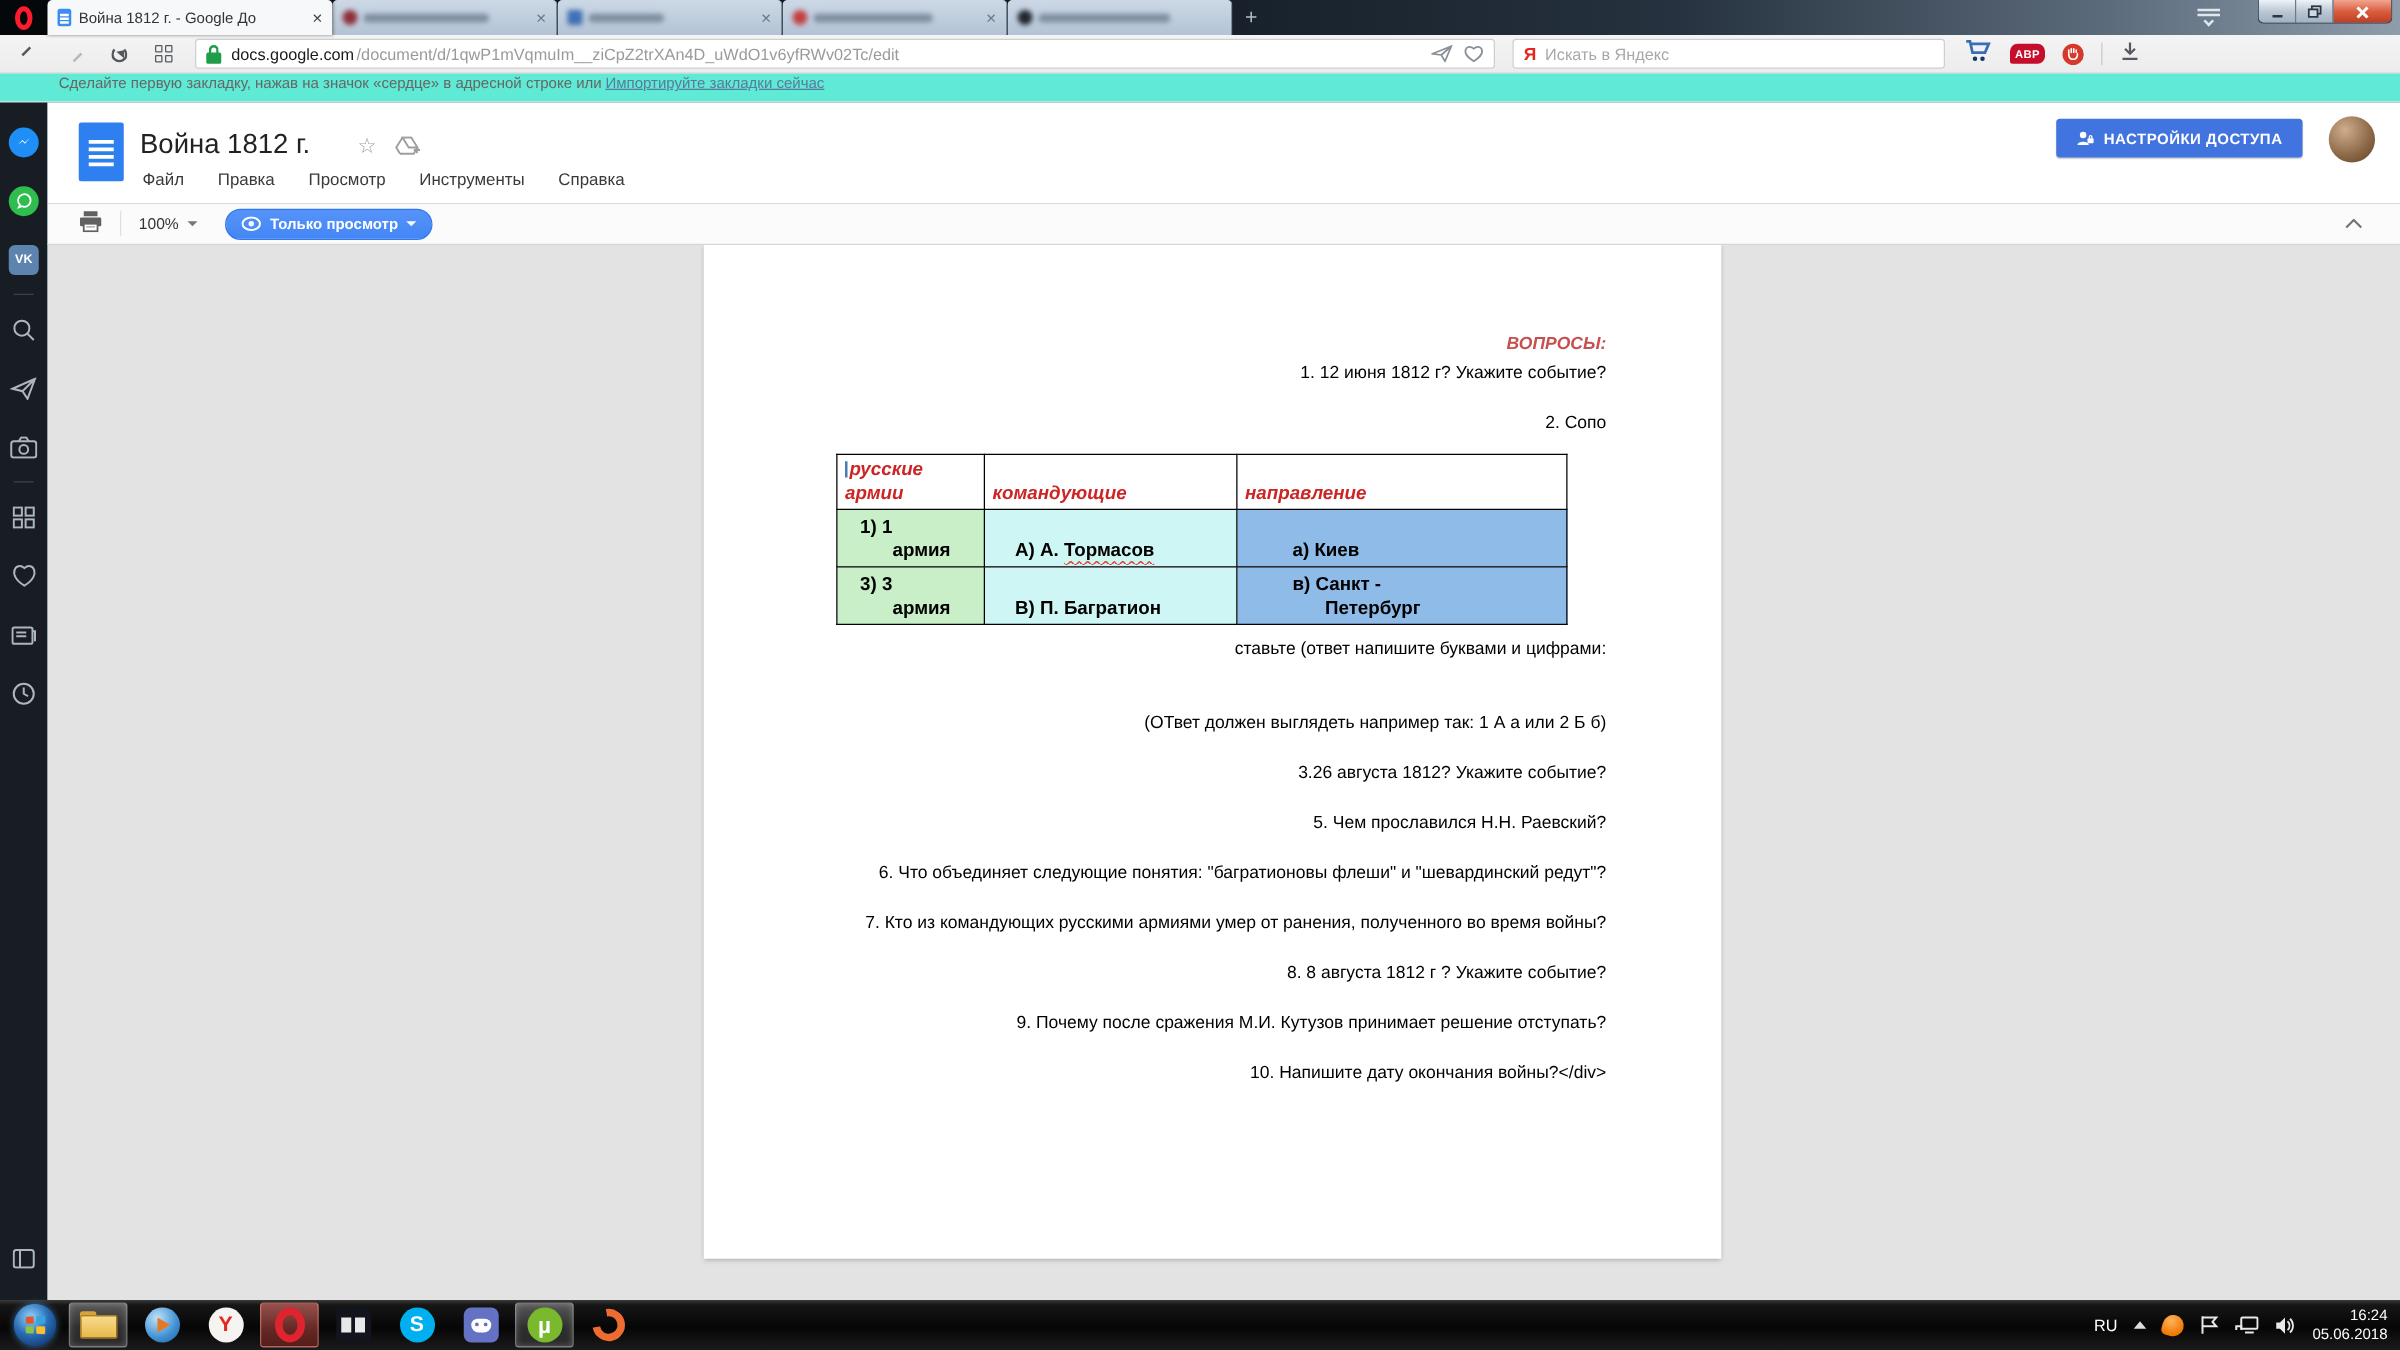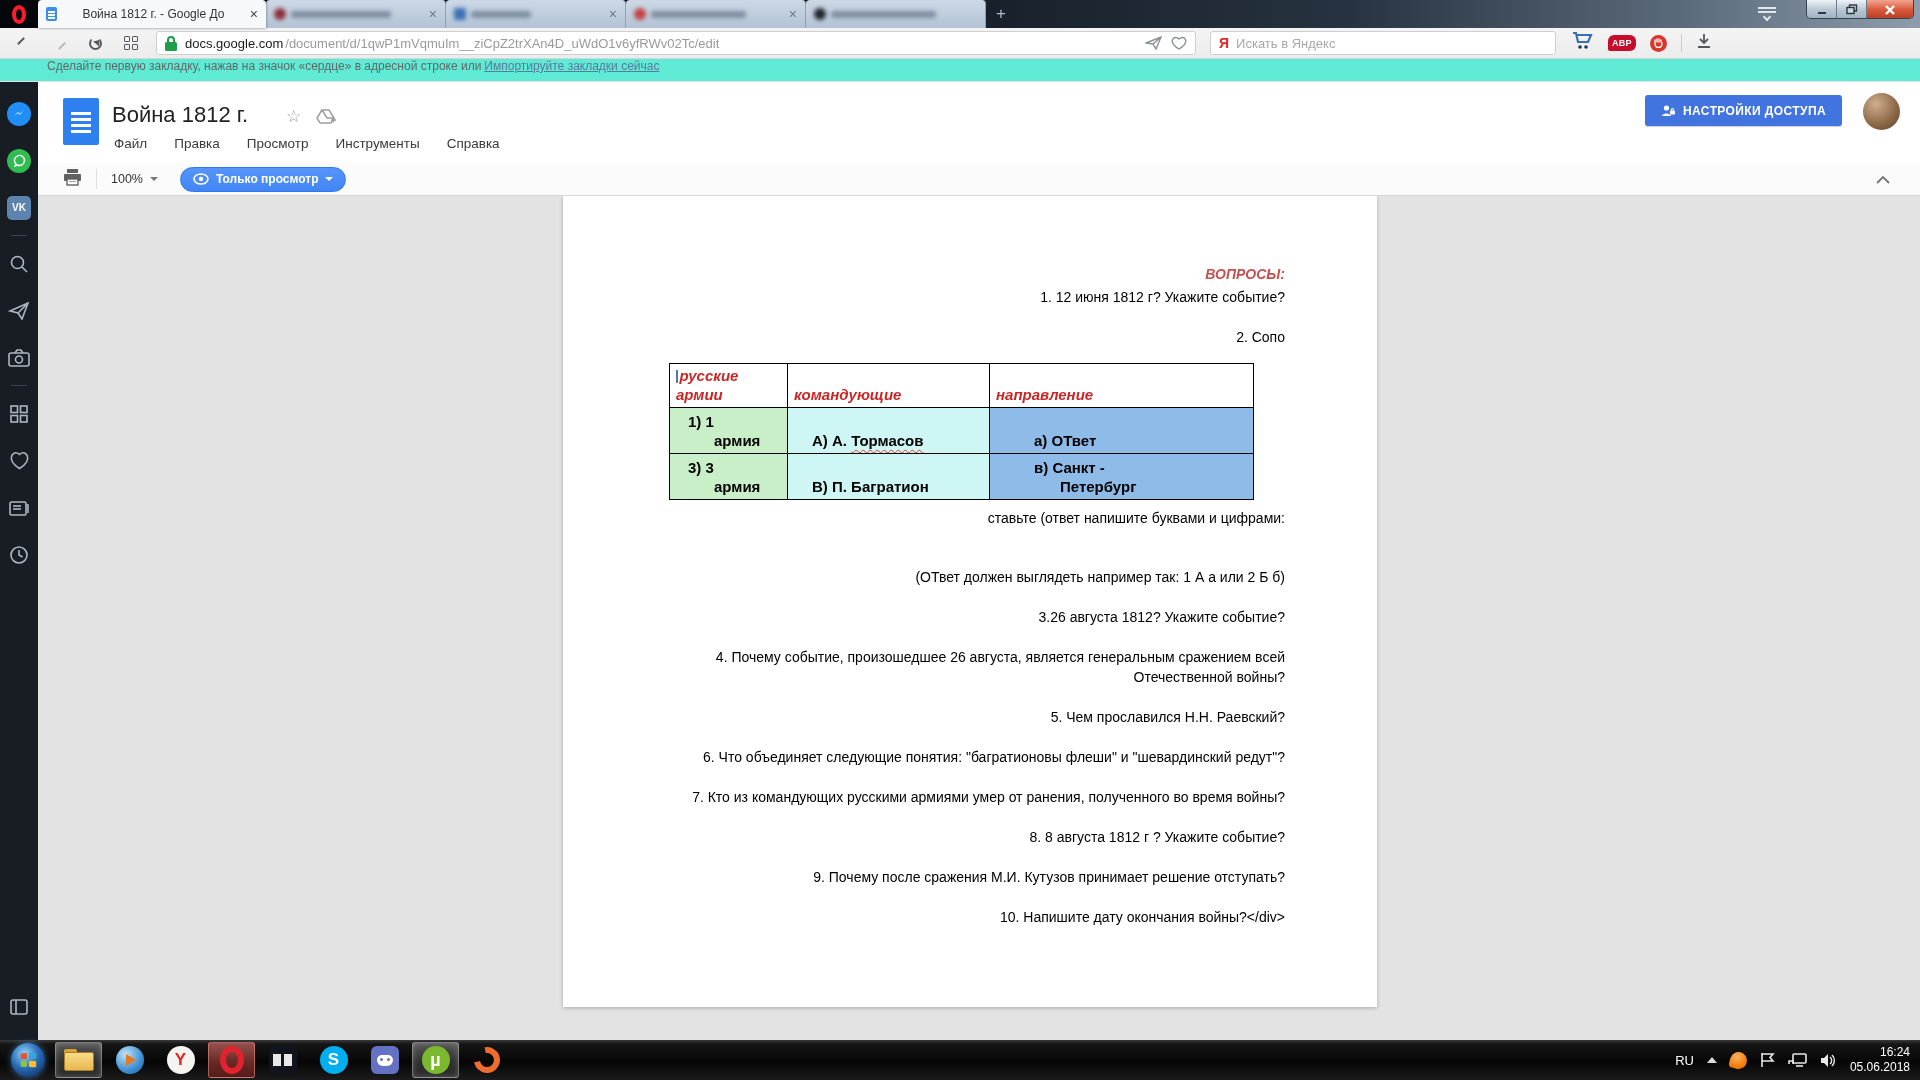--- a/index.html
+++ b/index.html
@@ -17,21 +17,21 @@
   .o-ring { width:14px; height:19px; border:4px solid #ff1b2d; border-radius:50%; }
   .tabs { position:absolute; left:38px; top:0; height:28px; display:flex; }
   .tab {
     height:28px; display:flex; align-items:center; padding:0 8px; gap:6px;
     border-radius:4px 4px 0 0; position:relative;
   }
   .tab.active { width:228px; background:#f7f8f9; box-shadow:0 0 3px rgba(0,0,0,.5); z-index:2; }
   .tab.inactive { width:180px; background:linear-gradient(180deg,#ccd8e5,#b3c3d5); border-right:1px solid #8fa2b5; }
   .tab-favicon-doc { width:11px; height:14px; background:#3b8df2; border-radius:2px; position:relative; flex:0 0 auto; }
   .tab-favicon-doc:before { content:""; position:absolute; left:2px; top:4px; width:7px; height:1.5px; background:#fff; box-shadow:0 3px 0 #fff, 0 6px 0 #fff; }
-  .tab-label { font-size:12px; color:#30353a; white-space:nowrap; overflow:hidden; text-overflow:ellipsis; flex:1;text-align:center; }
+  .tab-label { font-size:12px; color:#30353a; white-space:nowrap; overflow:hidden; text-overflow:ellipsis; flex:1; }
   .tab-close { font-size:14px; color:#6a7888; line-height:1; flex:0 0 auto; }
   .tab.active .tab-close { color:#444; }
   .blur-wrap { display:flex; align-items:center; gap:5px; filter:blur(2.2px); flex:1; }
   .fav-dot { width:12px; height:12px; border-radius:50%; flex:0 0 auto; }
   .fav-maroon { background:#8e2f3a; } .fav-blue { background:#3f6fb5; border-radius:2px; }
   .fav-red { background:#c34040; } .fav-dark { background:#20262e; }
   .blurbar { height:7px; border-radius:3px; background:#7e8ea0; }
   .newtab { height:28px; width:30px; display:flex; align-items:center; justify-content:center; color:#aebdcd; font-size:17px; }
   .menu-chevron { position:absolute; right:142px; top:5px; width:22px; height:16px; }
   .menu-chevron i { display:block; height:2px; background:#dfe7ee; margin:2px 2px 0; }
@@ -443,21 +443,21 @@
             </tr>
             <tr>
               <td class="c-green">
                 <div class="lg1">1) 1</div>
                 <div class="lg2">армия</div>
               </td>
               <td class="c-cyan">
                 <div class="lc1"><span>А) А. </span><span class="misspell">Тормасов</span></div>
               </td>
               <td class="c-blue">
-                <div class="lb1">а) ОТвет</div>
+                <div class="lb1">а) Киев</div>
               </td>
             </tr>
             <tr>
               <td class="c-green">
                 <div class="lg1">3) 3</div>
                 <div class="lg2">армия</div>
               </td>
               <td class="c-cyan">
                 <div class="lc1">В) П. Багратион</div>
               </td>
@@ -465,21 +465,20 @@
                 <div class="lb1">в) Санкт -</div>
                 <div class="lb2">Петербург</div>
               </td>
             </tr>
           </tbody>
             </table>
 
           <div class="p mb39">ставьте (ответ напишите буквами и цифрами:</div>
           <div class="p">(ОТвет должен выглядеть например так: 1 А а или 2 Б б)</div>
           <div class="p">3.26 августа 1812? Укажите событие?</div>
-          <div class="p">4. Почему событие, произошедшее 26 августа, является генеральным сражением  всей Отечественной войны?</div>
           <div class="p">5. Чем прославился Н.Н. Раевский?</div>
           <div class="p">6. Что объединяет следующие понятия: "багратионовы флеши" и "шевардинский редут"?</div>
           <div class="p">7. Кто из командующих русскими армиями умер от ранения, полученного  во время войны?</div>
           <div class="p">8. 8 августа 1812 г ? Укажите событие?</div>
           <div class="p">9. Почему после сражения  М.И. Кутузов принимает решение отступать?</div>
           <div class="p mb0">10. Напишите дату окончания войны?&lt;/div&gt;</div>
         </div>
       </div>
     </div>
   </div>

